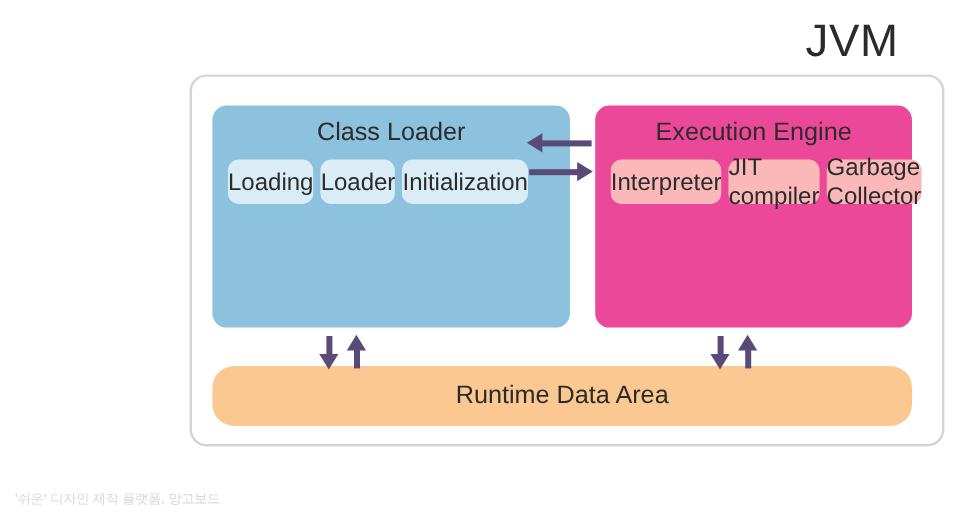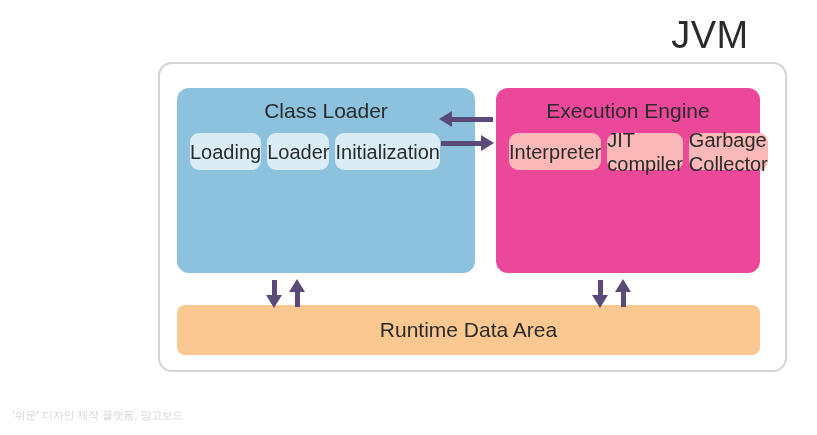--- a/index.html
+++ b/index.html
@@ -105,21 +105,21 @@
   .sub-pink  { background: #fbb8b8; }
 
   
   .runtime-area {
     position: absolute;
     left: 177px;
     top: 305px;
     width: 583px;
     height: 50px;
     background: #fbc891;
-    border-radius: 8px;
+    border-radius: 18px;
     display: flex;
     align-items: center;
     justify-content: center;
     font-size: 21px;
     color: #2b2b2b;
   }
 
   
   .arrow { position: absolute; }
 

